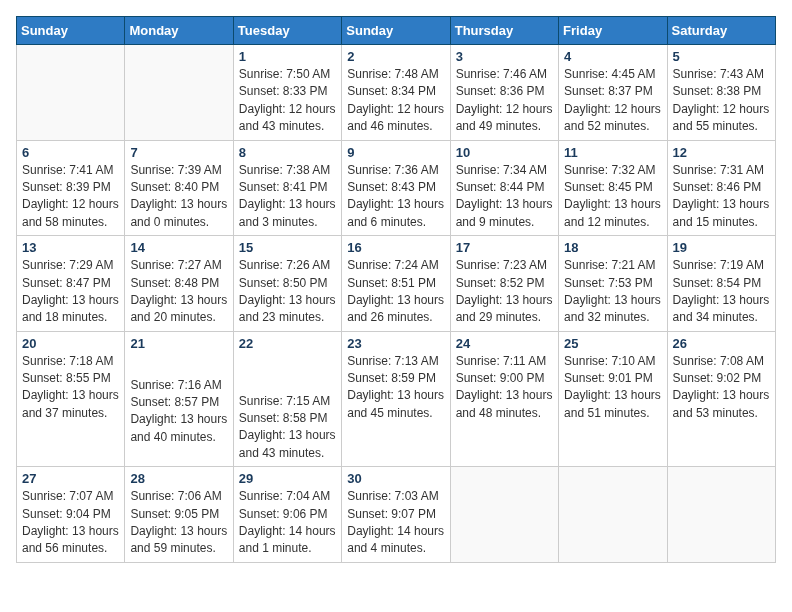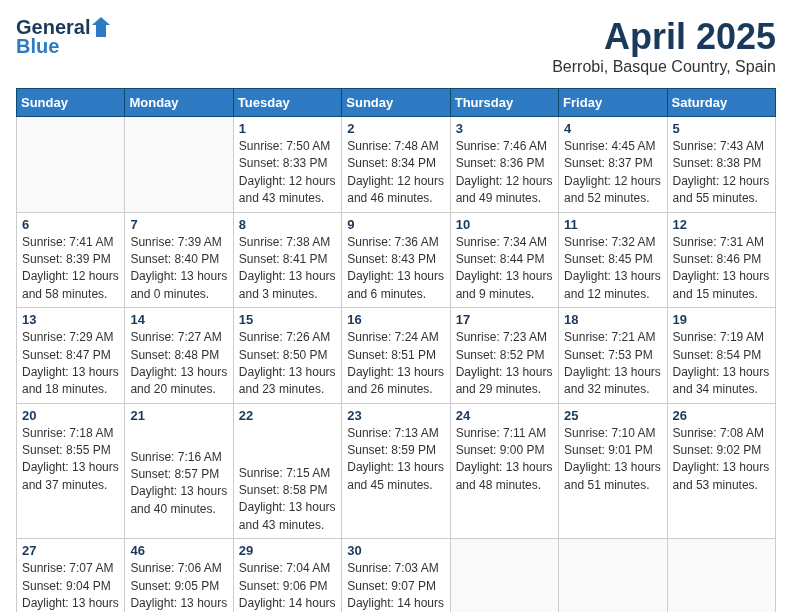--- a/index.html
+++ b/index.html
@@ -76,37 +76,20 @@
       color: #333;
     }
     tr.week-row td {
       height: 85px;
     }
   </style>
 </head>
 <body>
 
 <div class="container">
-  <div class="header">
-    <div class="logo">
-      <div>
-        <div style="display:flex;align-items:center;">
-          <span class="logo-general" style="font-size:20px;font-weight:bold;color:#1a3a5c;">General</span>
-          <svg width="18" height="20" viewBox="0 0 18 20" style="margin-left:2px;margin-top:-1px;">
-            <polygon points="9,0 18,8 14,8 14,20 4,20 4,8 0,8" fill="#2e7bc4"></polygon>
-          </svg>
-        </div>
-        <div class="logo-blue" style="font-size:20px;font-weight:bold;color:#2e7bc4;margin-top:-4px;">Blue</div>
-      </div>
-    </div>
-    <div class="title-block">
-      <div class="month-title">April 2025</div>
-      <div class="subtitle">Berrobi, Basque Country, Spain</div>
-    </div>
-  </div>
 
   <table class="calendar">
     <thead>
       <tr>
         <th>Sunday</th>
         <th>Monday</th>
         <th>Tuesday</th>
         <th>Sunday</th>
         <th>Thursday</th>
         <th>Friday</th>
@@ -308,21 +291,21 @@
         </tr>
         <tr class="week-row">
           <td>
             <div class="day-num">27</div>
             <div class="day-info" style="white-space: pre-line;">Sunrise: 7:07 AM
 Sunset: 9:04 PM
 Daylight: 13 hours
 and 56 minutes.</div>
           </td>
           <td>
-            <div class="day-num">46</div>
+            <div class="day-num">28</div>
             <div class="day-info" style="white-space: pre-line;">Sunrise: 7:06 AM
 Sunset: 9:05 PM
 Daylight: 13 hours
 and 59 minutes.</div>
           </td>
           <td>
             <div class="day-num">29</div>
             <div class="day-info" style="white-space: pre-line;">Sunrise: 7:04 AM
 Sunset: 9:06 PM
 Daylight: 14 hours

